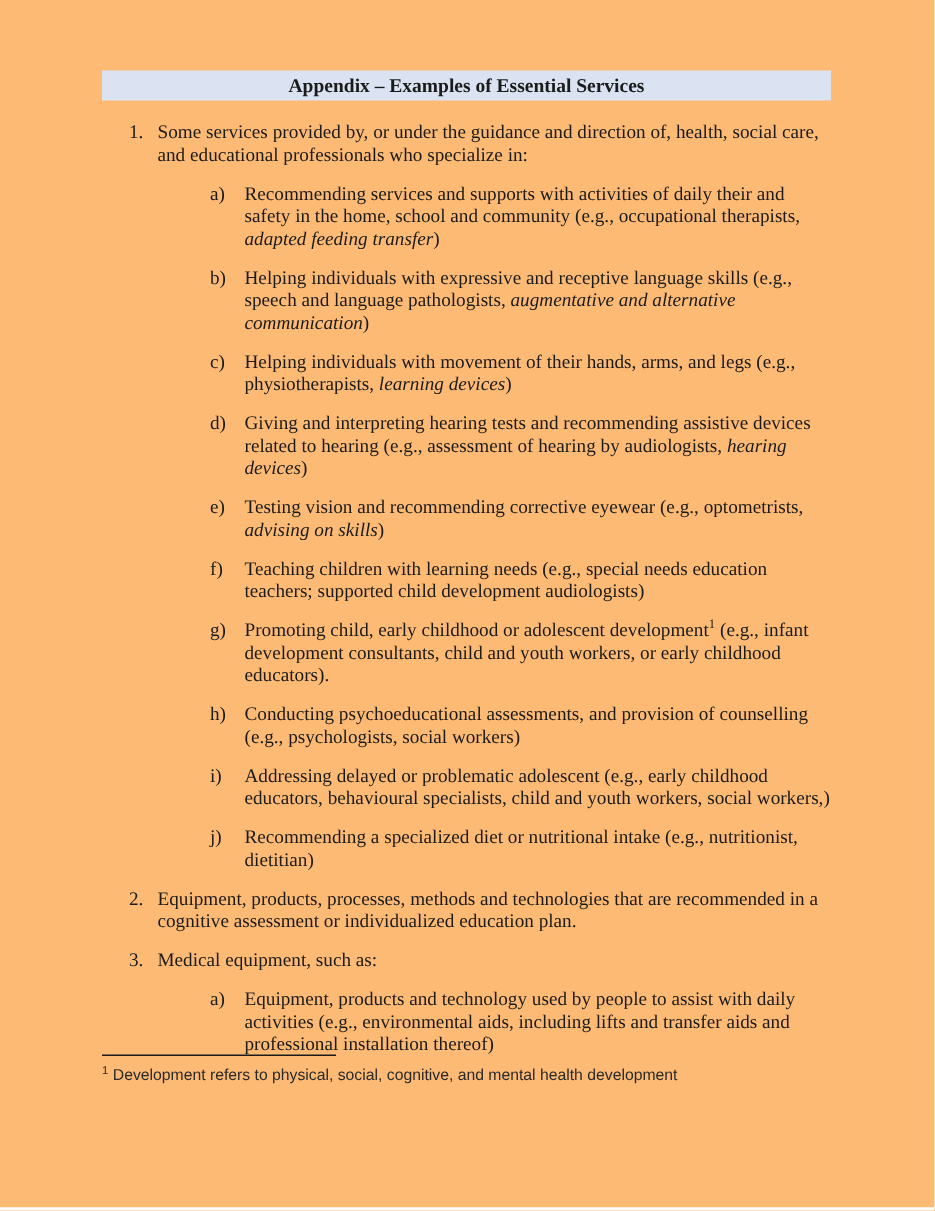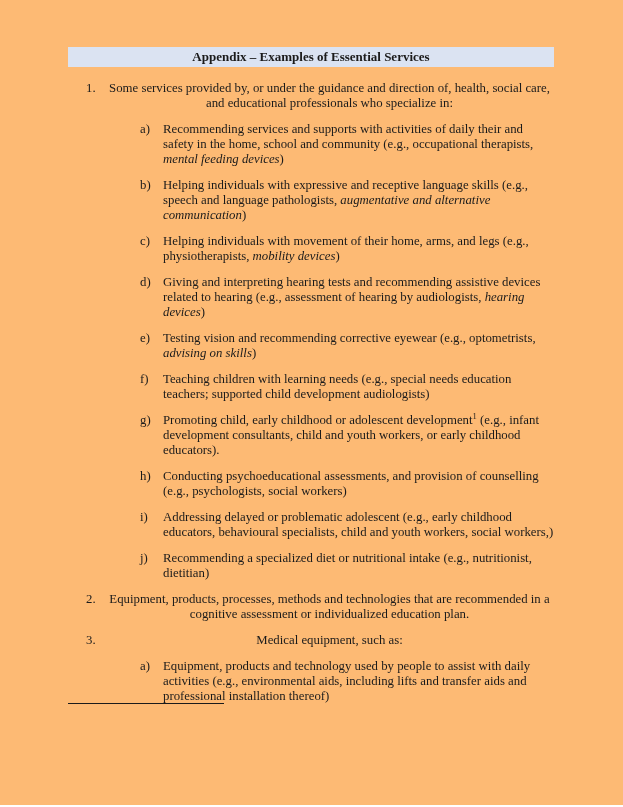--- a/index.html
+++ b/index.html
@@ -27,21 +27,21 @@
     font-weight: bold;
     font-size: 13px;
     padding: 2px 0 3px 0;
     margin-bottom: 14px;
   }
   .l1 {
     display: flex;
     margin: 0 0 11px 18px;
   }
   .l1 .num { flex: none; width: 19px; }
-  .l1 .text { flex: 1; text-align: center; }
+  .l1 .text { flex: 1; }
   .l2 {
     display: flex;
     margin: 0 0 11px 72px;
   }
   .l2 .marker { flex: none; width: 23px; }
   .l2 .text { flex: 1; }
   .italic { font-style: italic; }
   .text sup {
     font-size: 8.5px;
     line-height: 0;
@@ -78,31 +78,31 @@
 
     <div class="title-bar">Appendix – Examples of Essential Services</div>
 
     <div class="l1">
       <span class="num">1.</span>
       <span class="text">Some services provided by, or under the guidance and direction of, health, social care, and educational professionals who specialize in:</span>
     </div>
 
     <div class="l2">
       <span class="marker">a)</span>
-      <span class="text"><span>Recommending services and supports with activities of daily their and safety in the home, school and community (e.g., occupational therapists, </span><span class="italic">mental feeding devices</span><sup></sup><span>)</span></span>
+      <span class="text"><span>Recommending services and supports with activities of daily their and safety in the home, school and community (e.g., occupational therapists, </span><span class="italic">adapted feeding transfer</span><sup></sup><span>)</span></span>
     </div>
 
     <div class="l2">
       <span class="marker">b)</span>
       <span class="text"><span>Helping individuals with expressive and receptive language skills (e.g., speech and language pathologists, </span><span class="italic">augmentative and alternative communication</span><sup></sup><span>)</span></span>
     </div>
 
     <div class="l2">
       <span class="marker">c)</span>
-      <span class="text"><span>Helping individuals with movement of their home, arms, and legs (e.g., physiotherapists, </span><span class="italic">mobility devices</span><sup></sup><span>)</span></span>
+      <span class="text"><span>Helping individuals with movement of their hands, arms, and legs (e.g., physiotherapists, </span><span class="italic">learning devices</span><sup></sup><span>)</span></span>
     </div>
 
     <div class="l2">
       <span class="marker">d)</span>
       <span class="text"><span>Giving and interpreting hearing tests and recommending assistive devices related to hearing (e.g., assessment of hearing by audiologists, </span><span class="italic">hearing devices</span><sup></sup><span>)</span></span>
     </div>
 
     <div class="l2">
       <span class="marker">e)</span>
       <span class="text"><span>Testing vision and recommending corrective eyewear (e.g., optometrists, </span><span class="italic">advising on skills</span><sup></sup><span>)</span></span>
@@ -145,14 +145,15 @@
 
     <div class="l2">
       <span class="marker">a)</span>
       <span class="text"><span>Equipment, products and technology used by people to assist with daily activities (e.g., environmental aids, including lifts and transfer aids and professional installation thereof)</span><span class="italic"></span><sup></sup><span></span></span>
     </div>
 
   </div>
 
   <div class="footnote">
     <div class="footnote-rule"></div>
+    <div><sup>1</sup><span>Development refers to physical, social, cognitive, and mental health development</span></div>
   </div>
 </div>
 
 </body></html>

